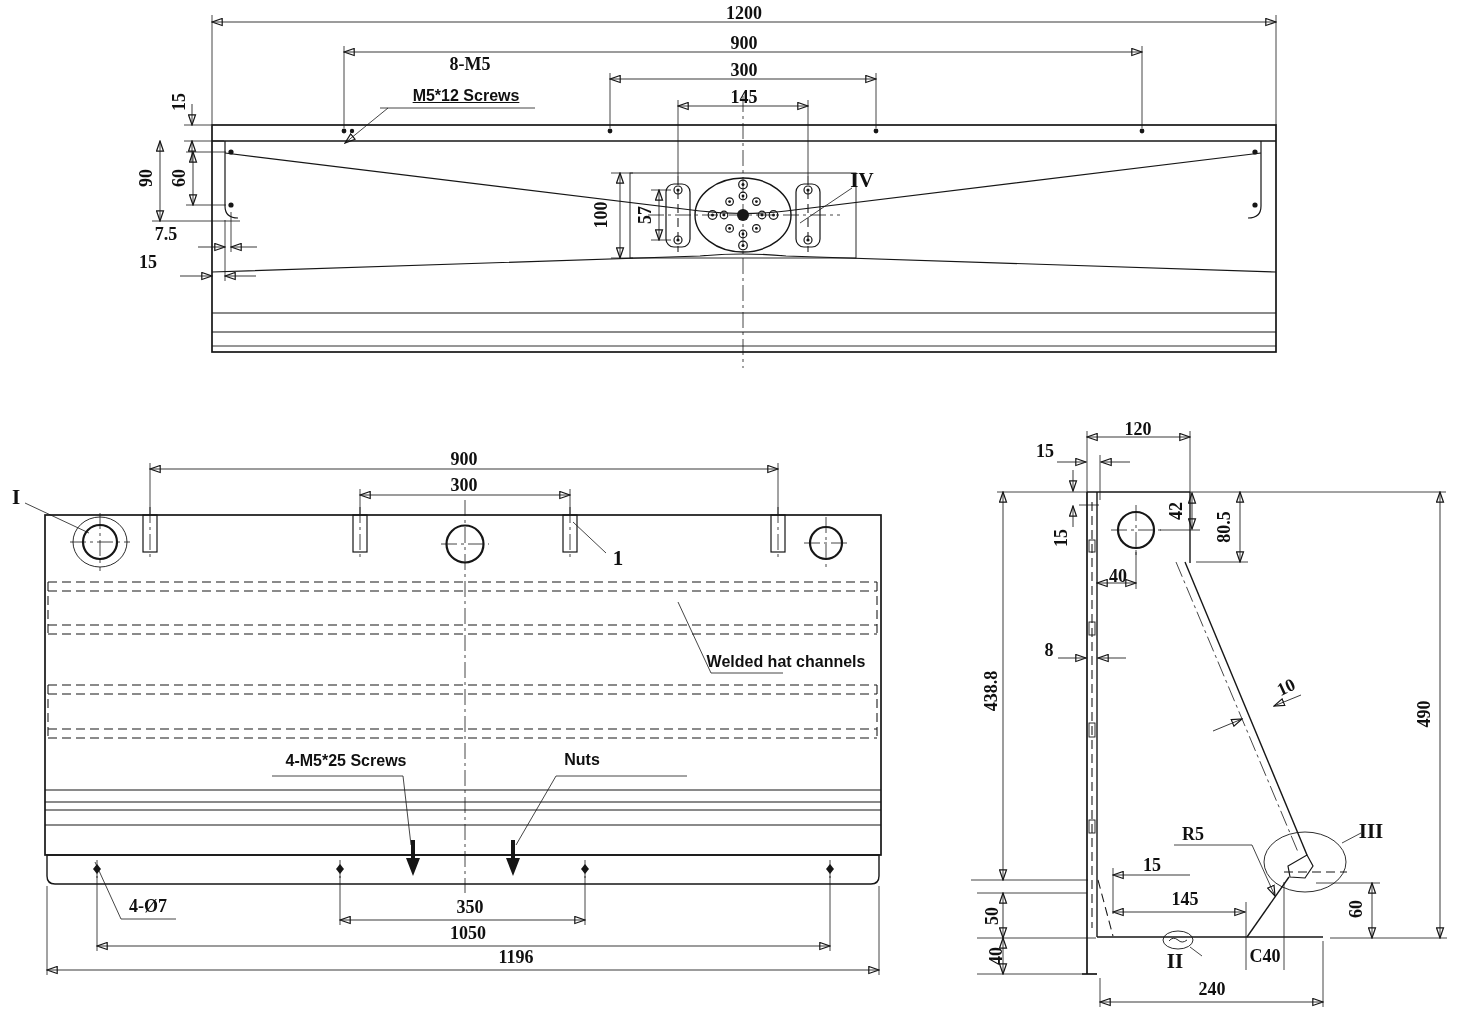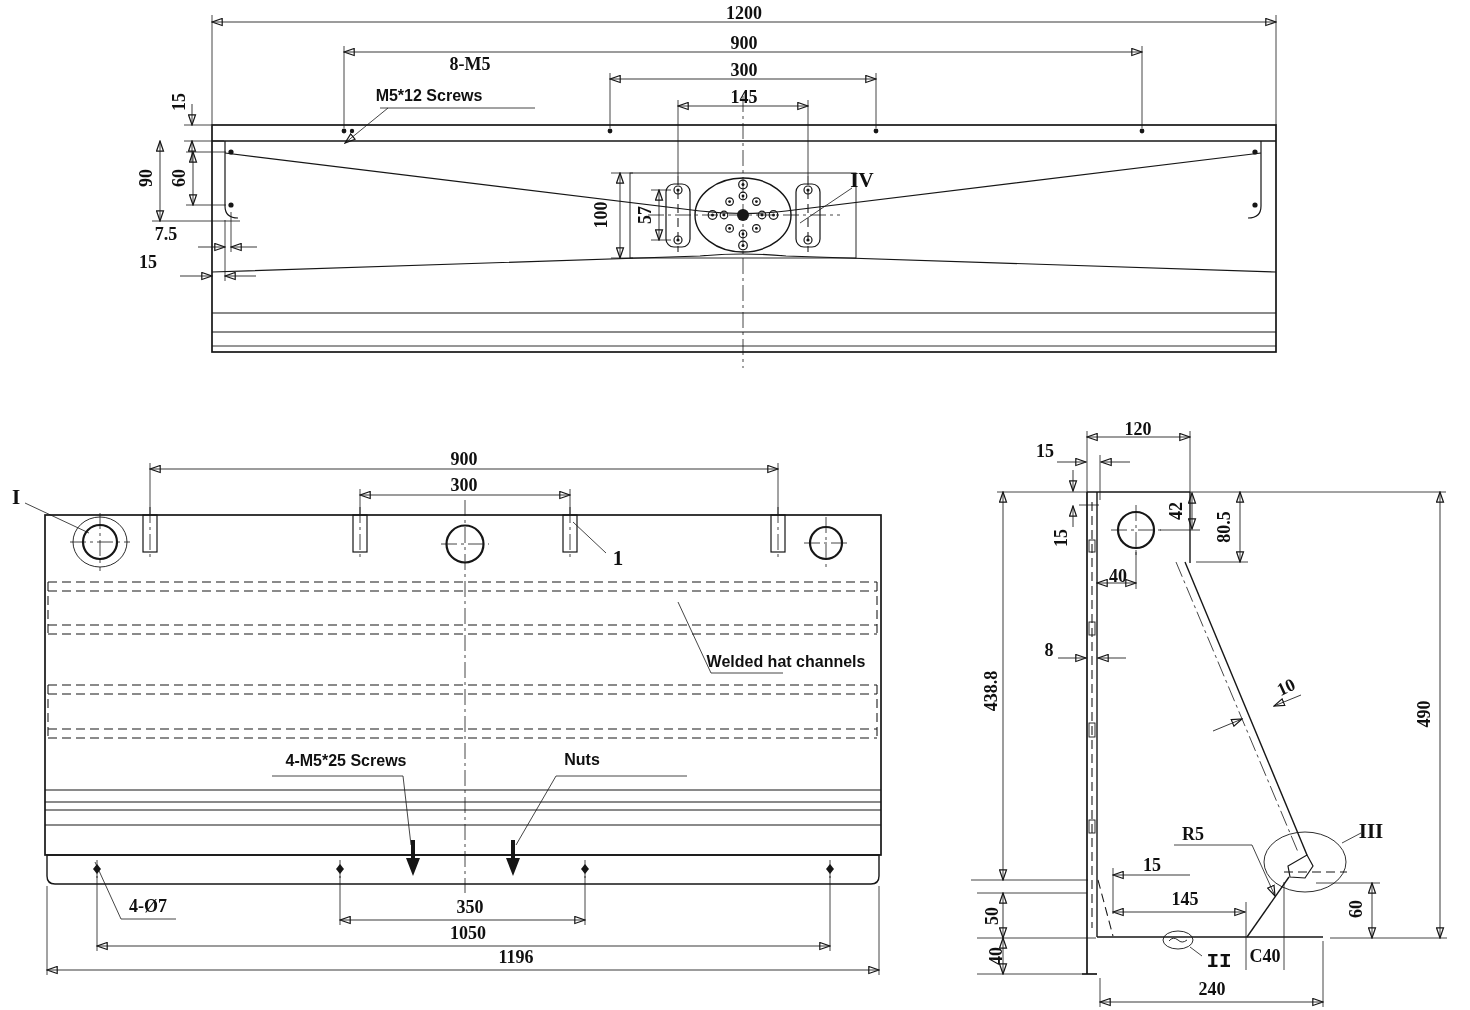--- a/index.html
+++ b/index.html
@@ -290,21 +290,21 @@
     <line x1="1316" y1="883" x2="1380" y2="883" class="ext"></line>
   </g>
 </svg>
 
 <div id="annotations">
       <span class="ann" style="left: 744px; top: 13px;">1200</span>
       <span class="ann" style="left: 744px; top: 43px;">900</span>
       <span class="ann" style="left: 744px; top: 70px;">300</span>
       <span class="ann" style="left: 744px; top: 97px;">145</span>
       <span class="ann" style="left: 470px; top: 64px;">8-M5</span>
-      <span class="ann sans" style="left: 429px; top: 96px;">M5*12 Screws</span>
+      <span class="ann sans" style="left: 466px; top: 96px; text-decoration: underline;">M5*12 Screws</span>
       <span class="ann" style="left: 179px; top: 102px; transform: translate(-50%, -50%) rotate(-90deg);">15</span>
       <span class="ann" style="left: 146px; top: 178px; transform: translate(-50%, -50%) rotate(-90deg);">90</span>
       <span class="ann" style="left: 179px; top: 178px; transform: translate(-50%, -50%) rotate(-90deg);">60</span>
       <span class="ann" style="left: 166px; top: 234px;">7.5</span>
       <span class="ann" style="left: 148px; top: 262px;">15</span>
       <span class="ann" style="left: 601px; top: 215px; transform: translate(-50%, -50%) rotate(-90deg);">100</span>
       <span class="ann" style="left: 645px; top: 215px; transform: translate(-50%, -50%) rotate(-90deg);">57</span>
       <span class="ann roman" style="left: 862px; top: 180px;">IV</span>
       <span class="ann" style="left: 464px; top: 459px;">900</span>
       <span class="ann" style="left: 464px; top: 485px;">300</span>
@@ -328,16 +328,16 @@
       <span class="ann" style="left: 1286px; top: 687px; transform: translate(-50%, -50%) rotate(-25deg);">10</span>
       <span class="ann" style="left: 1424px; top: 714px; transform: translate(-50%, -50%) rotate(-90deg);">490</span>
       <span class="ann" style="left: 1193px; top: 834px;">R5</span>
       <span class="ann roman" style="left: 1371px; top: 831px;">III</span>
       <span class="ann" style="left: 1152px; top: 865px;">15</span>
       <span class="ann" style="left: 1185px; top: 899px;">145</span>
       <span class="ann" style="left: 992px; top: 916px; transform: translate(-50%, -50%) rotate(-90deg);">50</span>
       <span class="ann" style="left: 996px; top: 956px; transform: translate(-50%, -50%) rotate(-90deg);">40</span>
       <span class="ann" style="left: 1356px; top: 909px; transform: translate(-50%, -50%) rotate(-90deg);">60</span>
       <span class="ann" style="left: 1265px; top: 956px;">C40</span>
-      <span class="ann roman" style="left: 1219px; top: 961px; font-family: Liberation Mono, monospace;">II</span>
+      <span class="ann roman" style="left: 1175px; top: 961px;">II</span>
       <span class="ann" style="left: 1212px; top: 989px;">240</span>
     </div>
 </div>
 
 </body></html>

